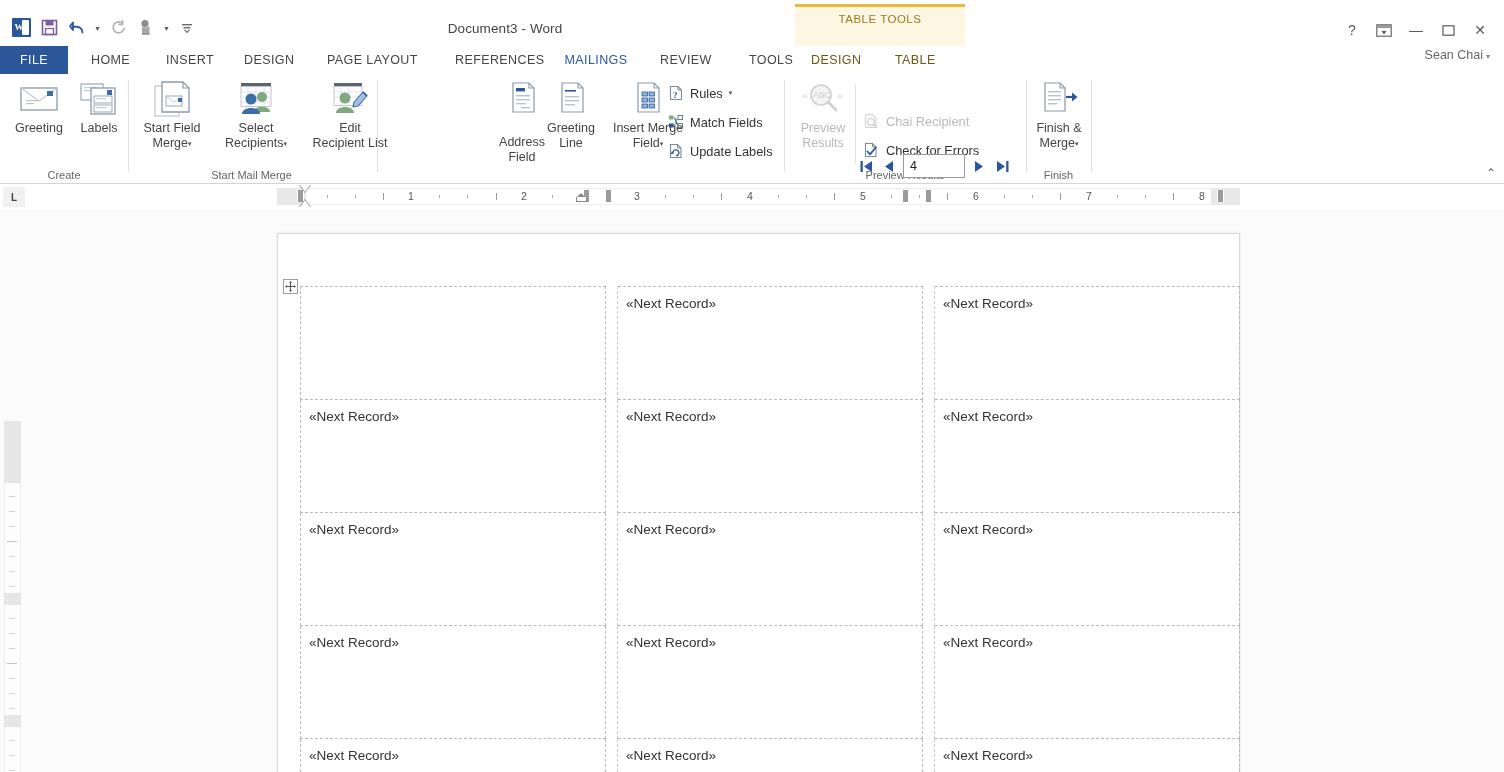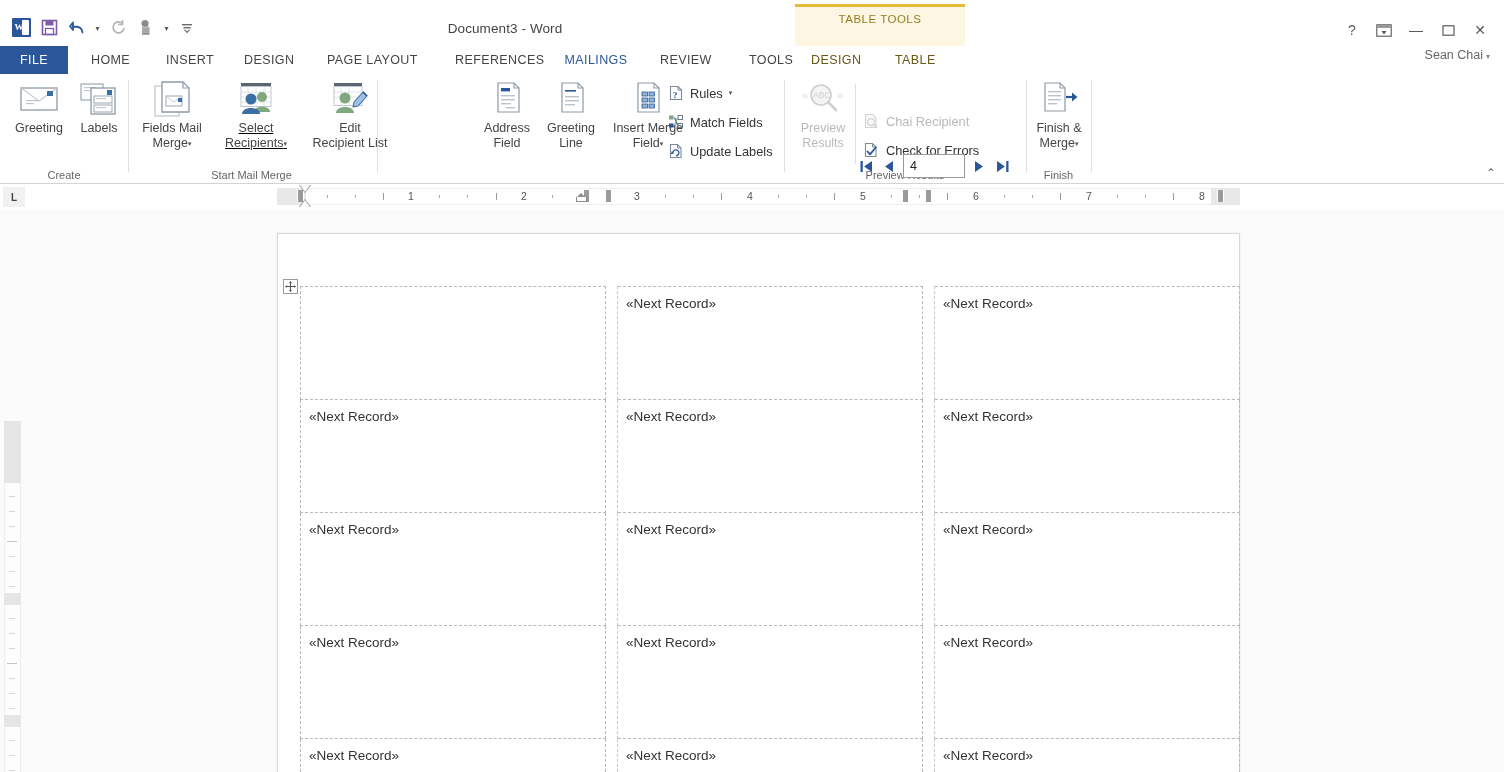--- a/index.html
+++ b/index.html
@@ -373,26 +373,26 @@
           <svg width="44" height="40" viewBox="0 0 44 40">
             <rect x="5" y="8" width="24" height="30" fill="#fff" stroke="#b5c0ca" stroke-width="1.1"></rect>
             <path d="M12 4 L33 4 L39 10 L39 34 L12 34 Z" fill="#fff" stroke="#8c9aa8" stroke-width="1.3"></path>
             <path d="M33 4 L33 10 L39 10" fill="none" stroke="#8c9aa8" stroke-width="1.2"></path>
             <rect x="16" y="18" width="16" height="10" fill="#fff" stroke="#9aa7b4" stroke-width="1"></rect>
             <path d="M16 18 L24 24 L32 18" fill="none" stroke="#c2cbd3" stroke-width="1"></path>
             <rect x="28" y="20" width="4" height="4" fill="#3b6ea5"></rect>
           </svg>
         </div>
         <div class="lbl">
-          <span>Fields Mail</span><br>
+          <span>Start Field</span><br>
           <span>Merge</span><span class="caret-dn">▾</span>
         </div>
       </div>
 
-      <div class="big-btn" style="left:84px; width:86px;text-decoration:underline;">
+      <div class="big-btn" style="left:84px; width:86px;">
         <div class="ic">
           <svg width="44" height="40" viewBox="0 0 44 40">
             <rect x="7" y="5" width="30" height="3.5" fill="#5a6672"></rect>
             <rect x="7" y="8.5" width="30" height="20" fill="#fff" stroke="#b8c2cb" stroke-width="0.9"></rect>
             <g stroke="#d5dde4" stroke-width="0.8">
               <line x1="7" y1="14" x2="37" y2="14"></line>
                 <line x1="7" y1="19" x2="37" y2="19"></line>
               <line x1="7" y1="24" x2="37" y2="24"></line>
               <line x1="14" y1="8.5" x2="14" y2="28.5"></line>
                 <line x1="22" y1="8.5" x2="22" y2="28.5"></line>
@@ -431,21 +431,21 @@
           <span>Edit</span><br>
           <span>Recipient List</span>
         </div>
       </div>
       <div class="grp-title">Start Mail Merge</div>
     </div>
     <div class="grp-sep" style="left:377px;"></div>
 
     <div class="grp" style="left:378px; width:404px;">
 
-      <div class="big-btn" style="left:97px; width:64px;">
+      <div class="big-btn" style="left:112px; width:64px;gap:14px;">
         <div class="ic">
           <svg width="40" height="40" viewBox="0 0 40 40">
             <path d="M11 5 L27 5 L32 10 L32 34 L11 34 Z" fill="#fff" stroke="#8c9aa8" stroke-width="1.2"></path>
             <path d="M27 5 L27 10 L32 10" fill="none" stroke="#8c9aa8" stroke-width="1.1"></path>
             <rect x="14" y="10" width="9" height="3.4" fill="#2b579a"></rect>
             <g fill="#b9c3cc">
               <rect x="14" y="17" width="14" height="1.4"></rect>
                 <rect x="14" y="21" width="14" height="1.4"></rect>
               <rect x="14" y="25" width="10" height="1.4"></rect>
                 <rect x="19" y="29" width="9" height="1.4"></rect>

